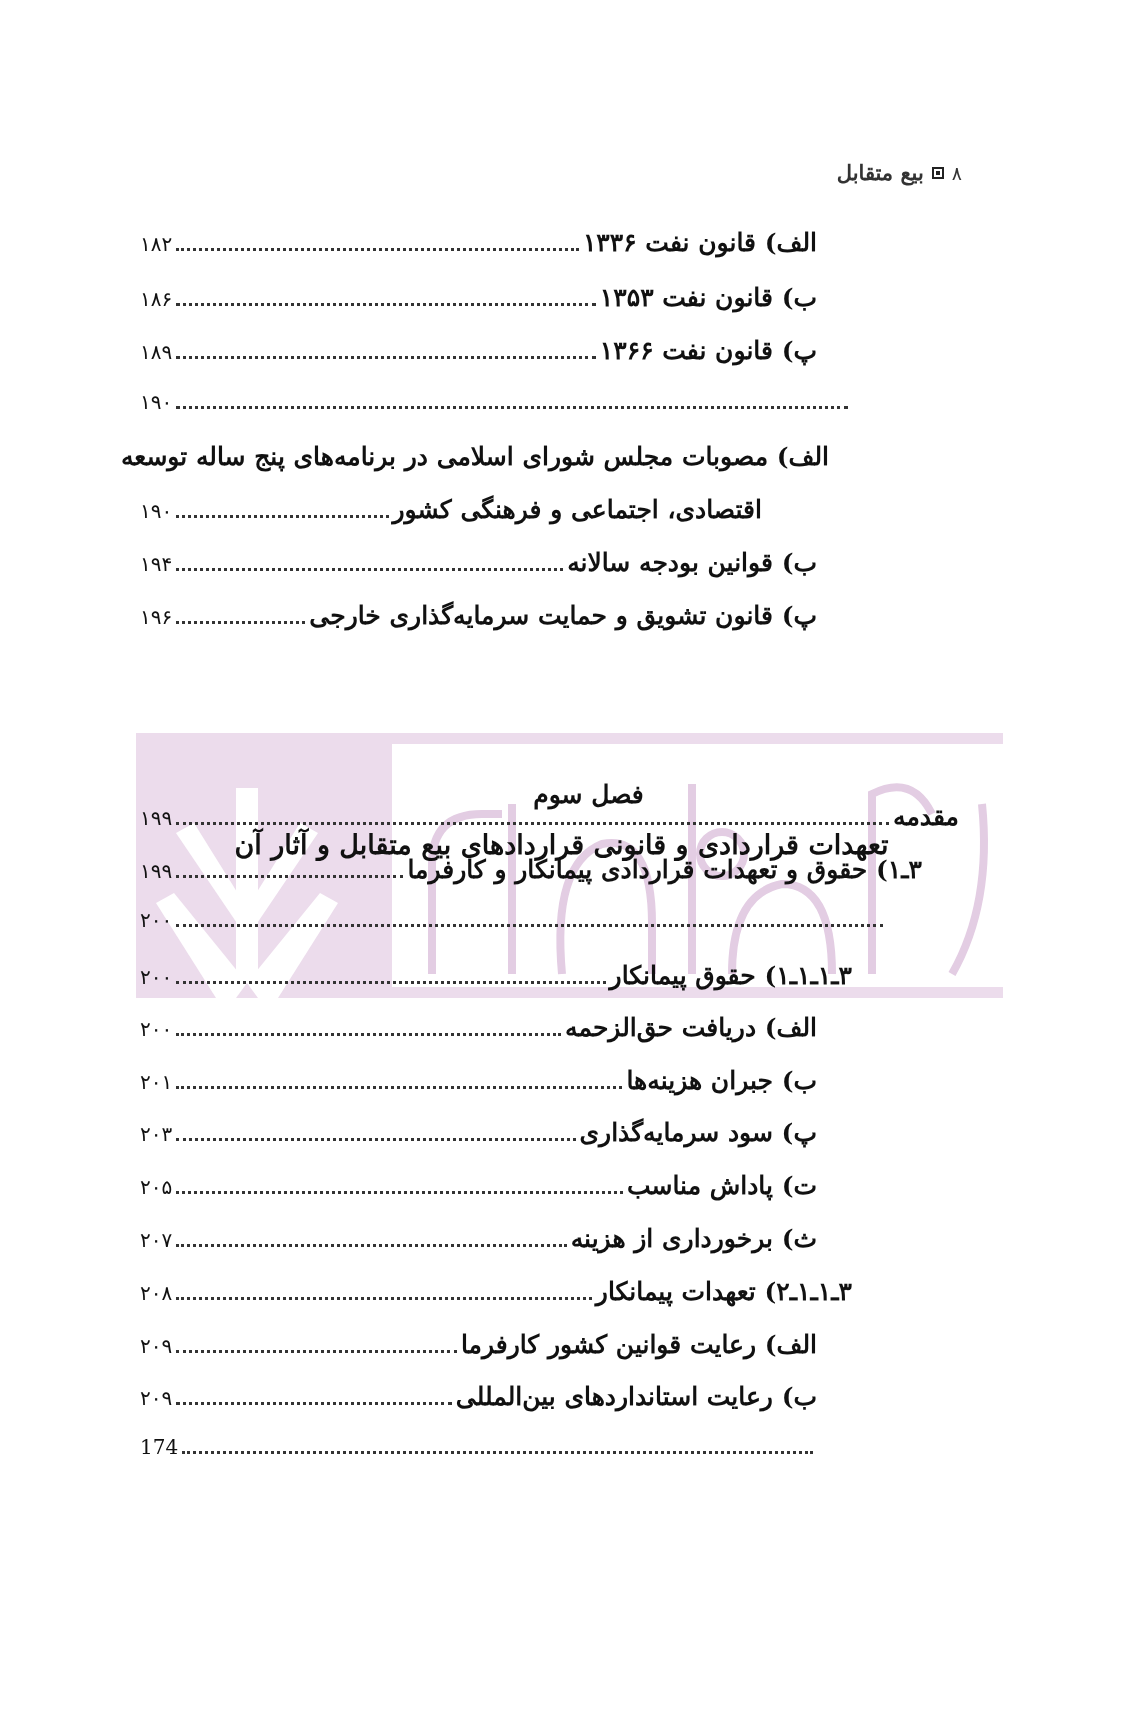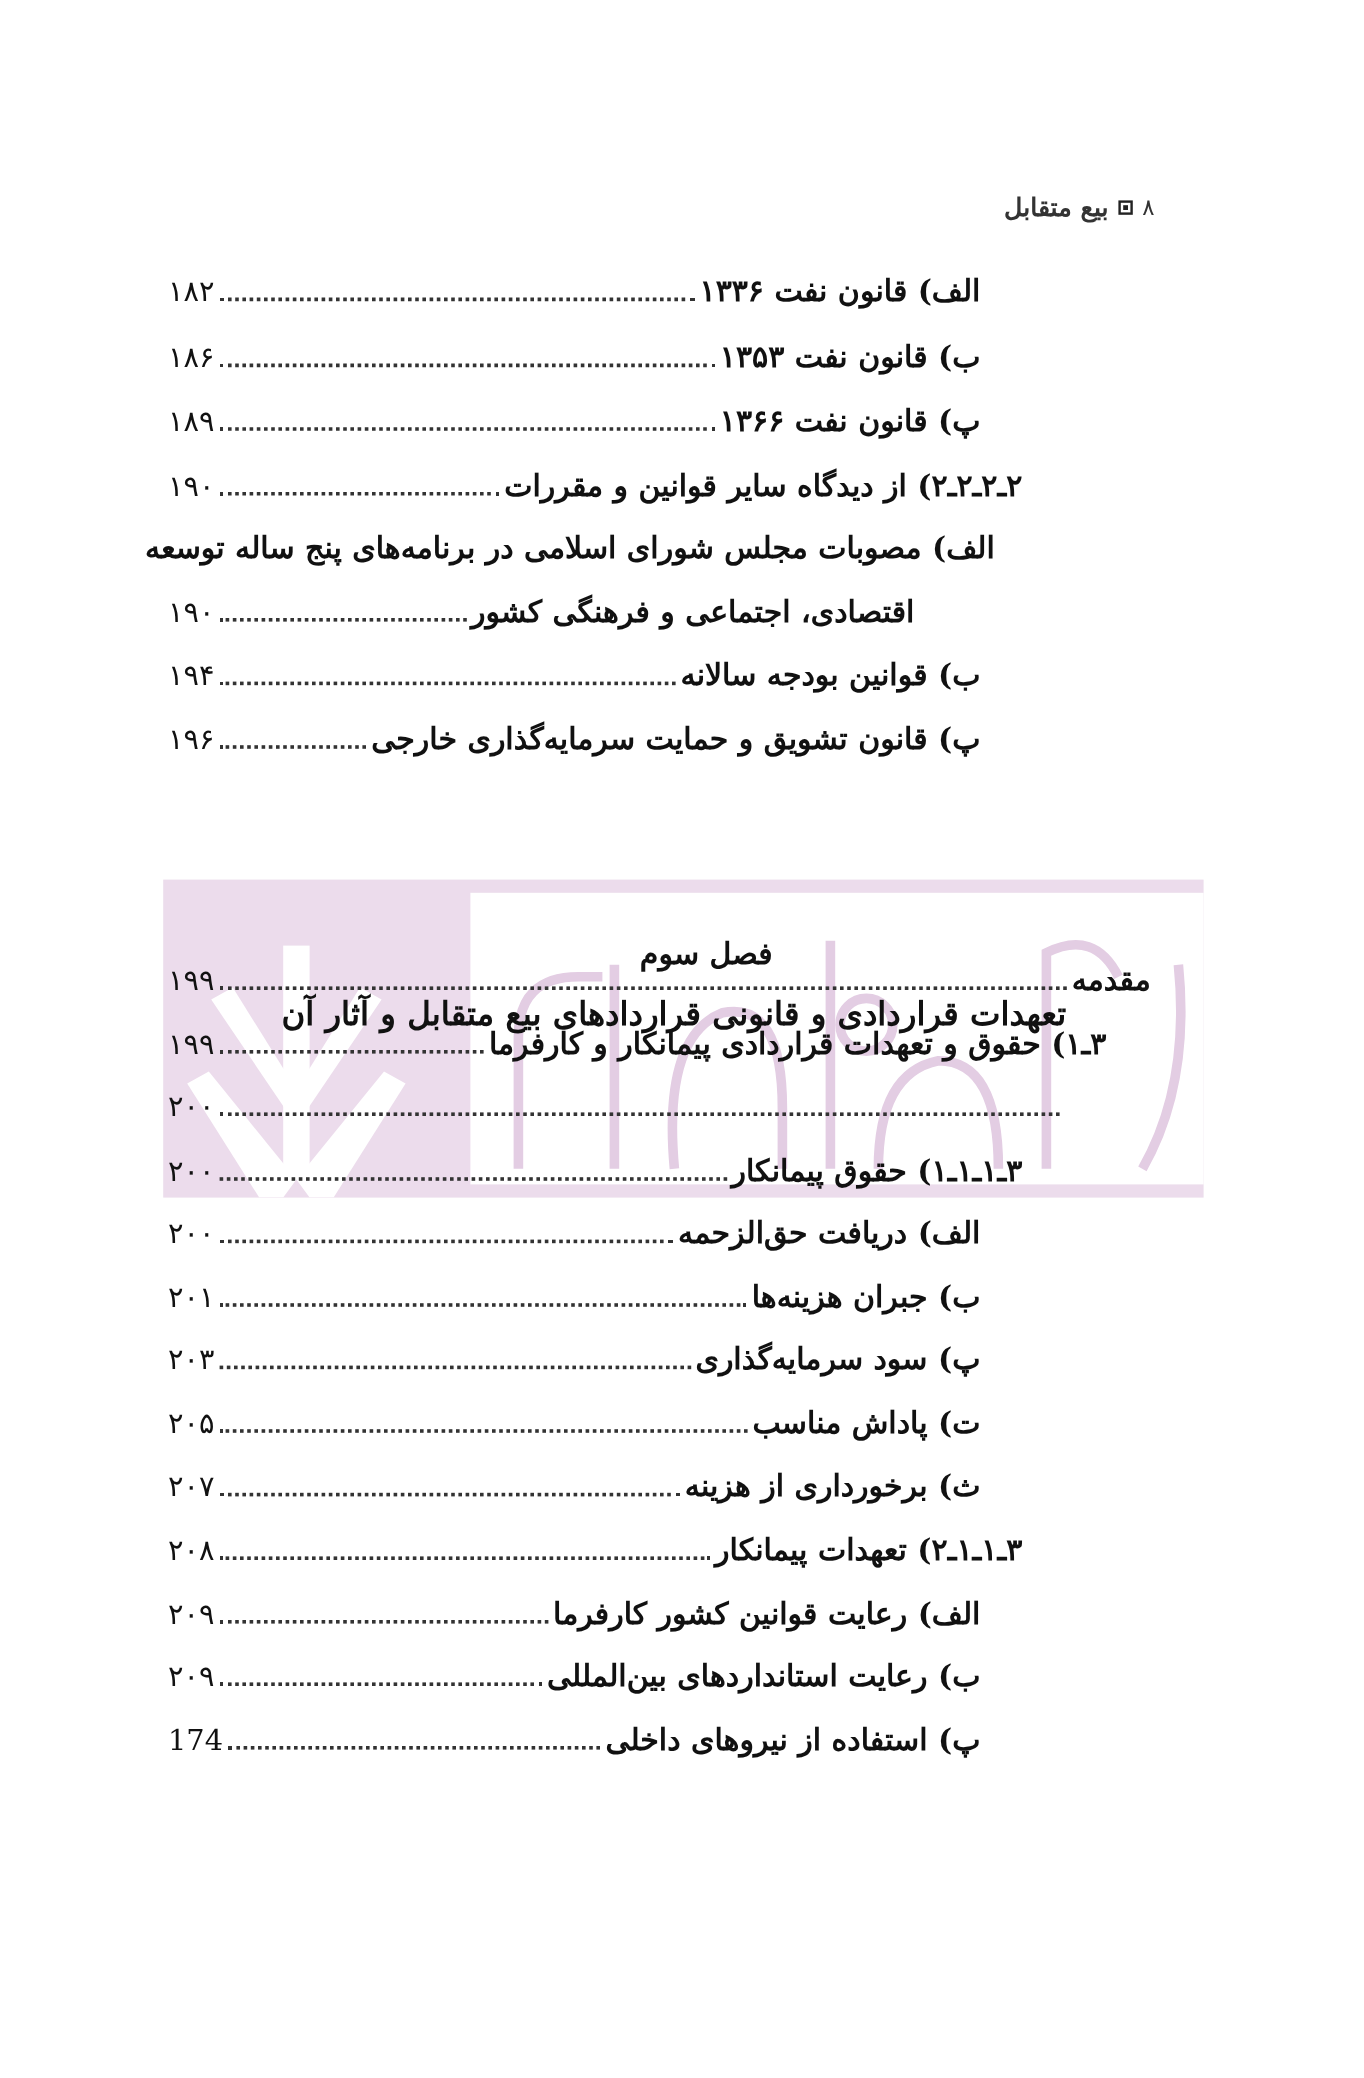--- a/index.html
+++ b/index.html
@@ -14,21 +14,21 @@
   .running-header .title { font-weight:bold; }
 
   .watermark { position:absolute; left:136px; top:733px; width:867px; height:265px; background:#ecdcec; }
   .watermark .wm-right { position:absolute; left:256px; top:11px; right:0; bottom:11px; background:#fff; overflow:hidden; }
   .watermark svg { position:absolute; left:0; top:0; }
 
   .toc { position:absolute; left:0; top:0; width:1137px; direction:rtl; }
   .row { position:absolute; display:flex; align-items:baseline; direction:rtl; font-size:25px; font-weight:bold; }
   .row .label { white-space:nowrap; }
   .row .leader { flex:1; border-bottom:3px dotted #333; margin:0 4px 6px 4px; height:0; }
-  .row .page { white-space:nowrap; font-weight:normal; font-size:24px; }
+  .row .page { white-space:nowrap; font-weight:normal; font-size:20px; }
 
   .chapter { position:absolute; left:0; width:1137px; text-align:center; direction:rtl; font-weight:bold; }
   .chapter-no { top:780px; font-size:25px; left:20px; }
   .chapter-title { top:829px; font-size:27px; left:-7px; }
 </style>
 </head>
 <body>
 
 <div class="watermark">
   <svg width="256" height="265">
@@ -73,21 +73,20 @@
     <span class="label">ب) قانون نفت ۱۳۵۳</span>
     <span class="leader"></span>
     <span class="page">۱۸۶</span>
   </div>
   <div class="row" style="top:336px; right:320px; left:140px;">
     <span class="label">پ) قانون نفت ۱۳۶۶</span>
     <span class="leader"></span>
     <span class="page">۱۸۹</span>
   </div>
   <div class="row" style="top:390px; right:285px; left:140px;">
-    <span class="label">۲ـ۲ـ۲ـ۲) از دیدگاه سایر قوانین و مقررات</span>
     <span class="leader"></span>
     <span class="page">۱۹۰</span>
   </div>
   <div class="row noleader" style="top:442px; right:308px; left:180px;">
     <span class="label">الف) مصوبات مجلس شورای اسلامی در برنامه‌های پنج ساله توسعه</span>
 
   </div>
   <div class="row" style="top:495px; right:375px; left:140px;">
     <span class="label">اقتصادی، اجتماعی و فرهنگی کشور</span>
     <span class="leader"></span>
@@ -160,17 +159,16 @@
     <span class="label">الف) رعایت قوانین کشور کارفرما</span>
     <span class="leader"></span>
     <span class="page">۲۰۹</span>
   </div>
   <div class="row" style="top:1382px; right:320px; left:140px;">
     <span class="label">ب) رعایت استانداردهای بین‌المللی</span>
     <span class="leader"></span>
     <span class="page">۲۰۹</span>
   </div>
   <div class="row" style="top:1435px; right:320px; left:140px;">
-    <span class="label">پ) استفاده از نیروهای داخلی</span>
     <span class="leader"></span>
     <span class="page">174</span>
   </div>
 </div>
 
 </body></html>

